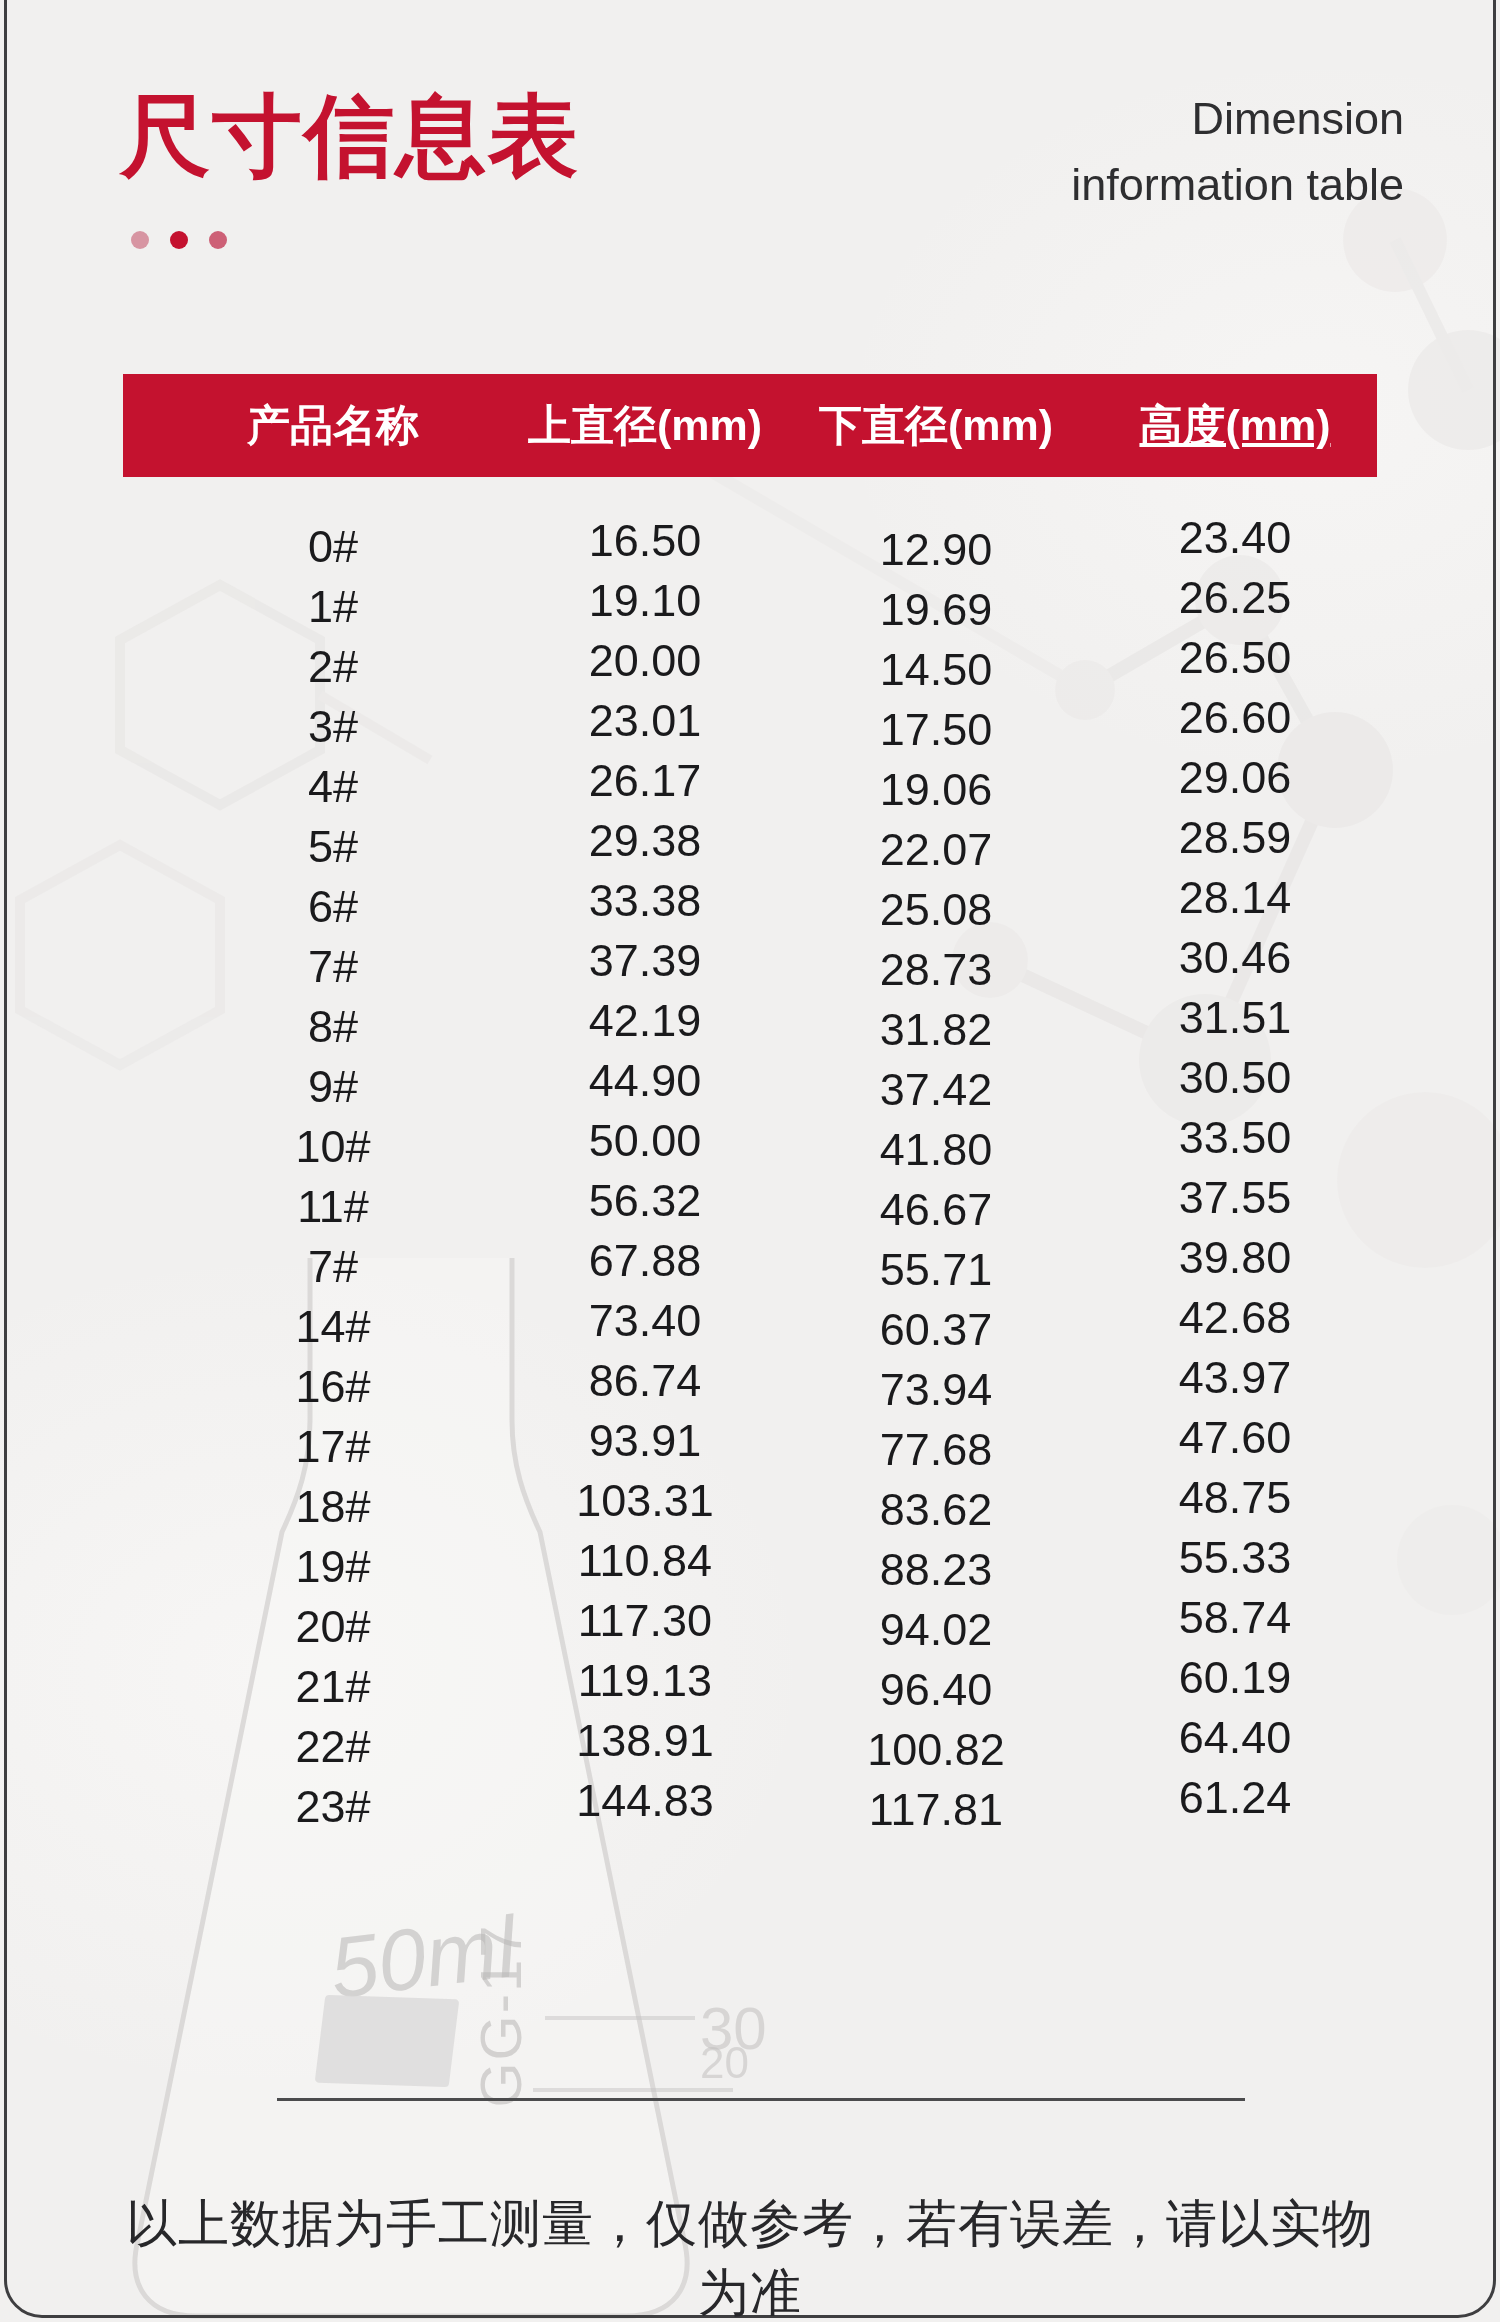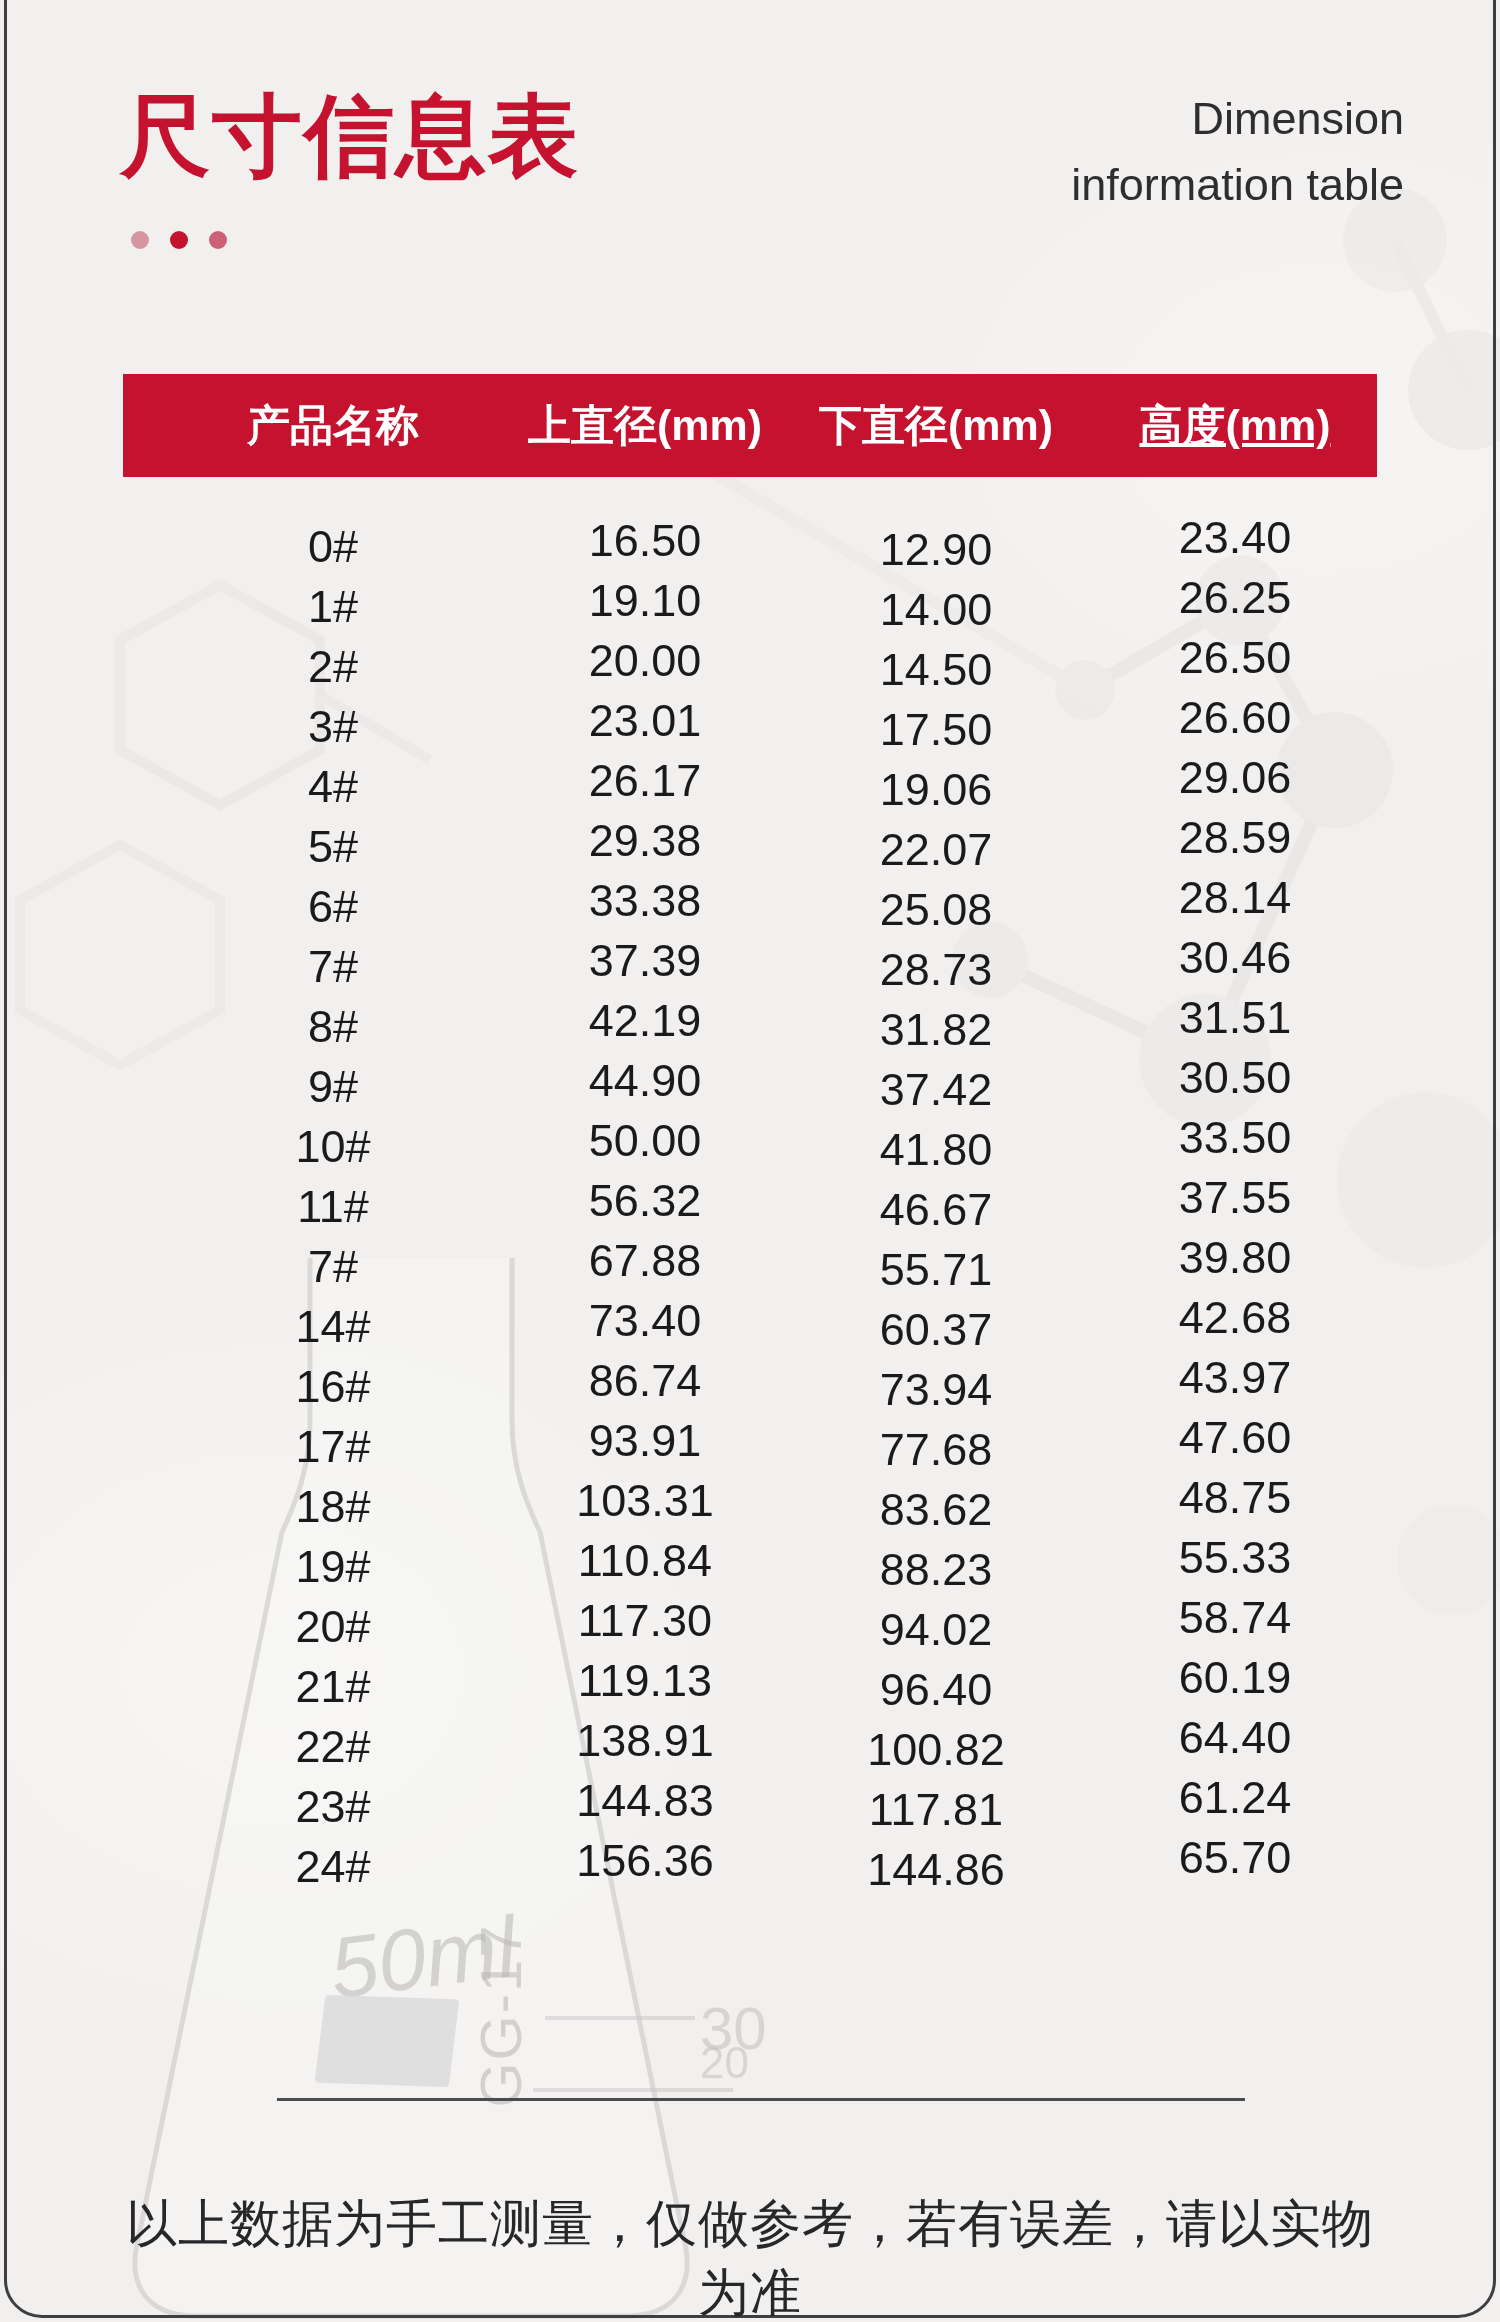--- a/index.html
+++ b/index.html
@@ -116,21 +116,21 @@
   <div class="tbody">
       <div class="trow">
         <div class="cell cell-product">0#</div>
         <div class="cell cell-upper">16.50</div>
         <div class="cell cell-lower">12.90</div>
         <div class="cell cell-height">23.40</div>
       </div>
       <div class="trow">
         <div class="cell cell-product">1#</div>
         <div class="cell cell-upper">19.10</div>
-        <div class="cell cell-lower">14.00</div>
+        <div class="cell cell-lower">19.69</div>
         <div class="cell cell-height">26.25</div>
       </div>
       <div class="trow">
         <div class="cell cell-product">2#</div>
         <div class="cell cell-upper">20.00</div>
         <div class="cell cell-lower">14.50</div>
         <div class="cell cell-height">26.50</div>
       </div>
       <div class="trow">
         <div class="cell cell-product">3#</div>
@@ -239,23 +239,17 @@
         <div class="cell cell-upper">138.91</div>
         <div class="cell cell-lower">100.82</div>
         <div class="cell cell-height">64.40</div>
       </div>
       <div class="trow">
         <div class="cell cell-product">23#</div>
         <div class="cell cell-upper">144.83</div>
         <div class="cell cell-lower">117.81</div>
         <div class="cell cell-height">61.24</div>
       </div>
-      <div class="trow">
-        <div class="cell cell-product">24#</div>
-        <div class="cell cell-upper">156.36</div>
-        <div class="cell cell-lower">144.86</div>
-        <div class="cell cell-height">65.70</div>
-      </div>
     </div>
 
   <div class="divider"></div>
   <div class="note">以上数据为手工测量，仅做参考，若有误差，请以实物为准</div>
 </div>
 
 </body></html>

